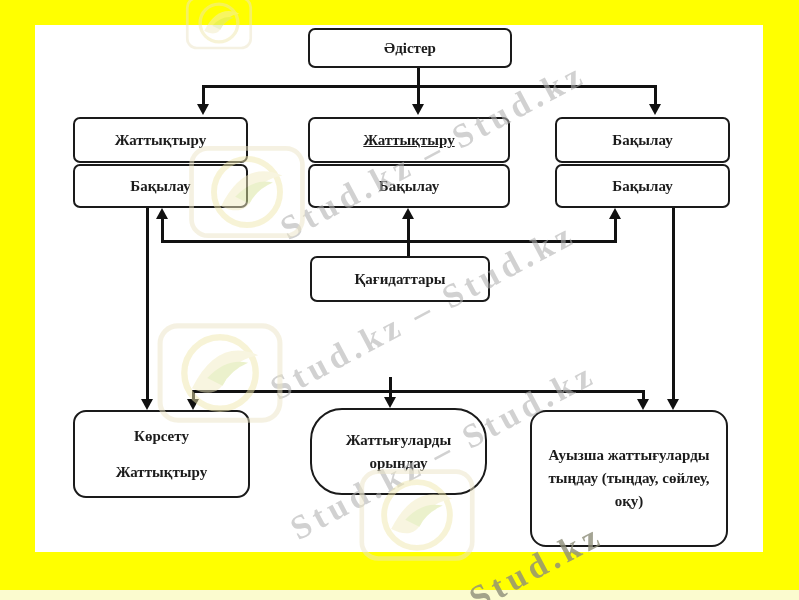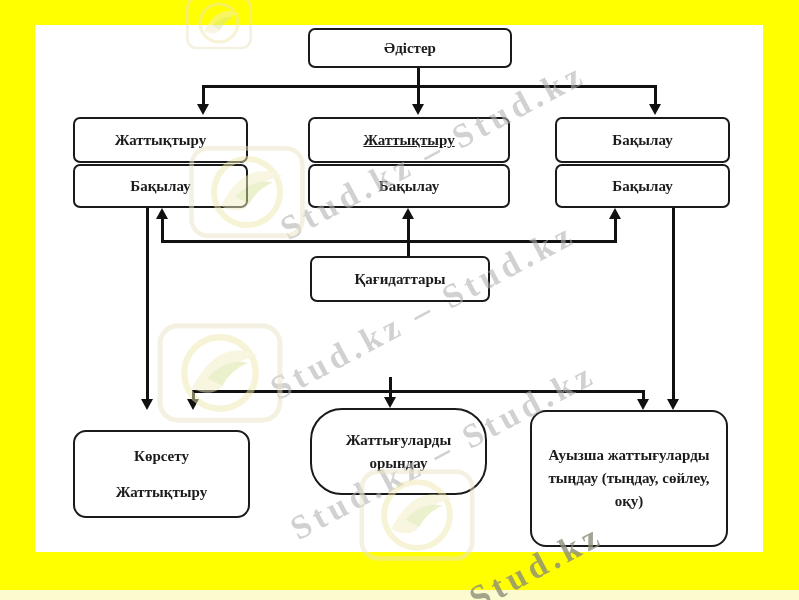--- a/index.html
+++ b/index.html
@@ -91,21 +91,21 @@
     <span class="pad">Бақылау</span>
   </div>
   <div class="node" style="left:555px;top:164px;width:175px;height:44px;">
     <span class="pad">Бақылау</span>
   </div>
 
   <div class="node" style="left:310px;top:256px;width:180px;height:46px;">
     <span class="pad">Қағидаттары</span>
   </div>
 
-  <div class="node big two-line" style="left:73px;top:430px;width:177px;height:88px;">
+  <div class="node big two-line" style="left:73px;top:410px;width:177px;height:88px;">
     <span>Көрсету</span>
     <span>Жаттықтыру</span>
   </div>
 
   <div class="node big" style="left:310px;top:408px;width:177px;height:87px;border-radius:32px;">
     <span class="pad" style="max-width:140px;">Жаттығуларды орындау</span>
   </div>
 
   <div class="node big" style="left:530px;top:410px;width:198px;height:137px;border-radius:16px;">
     <span class="pad" style="max-width:168px;line-height:1.55;">Ауызша жаттығуларды тыңдау (тыңдау, сөйлеу, оқу)</span>

